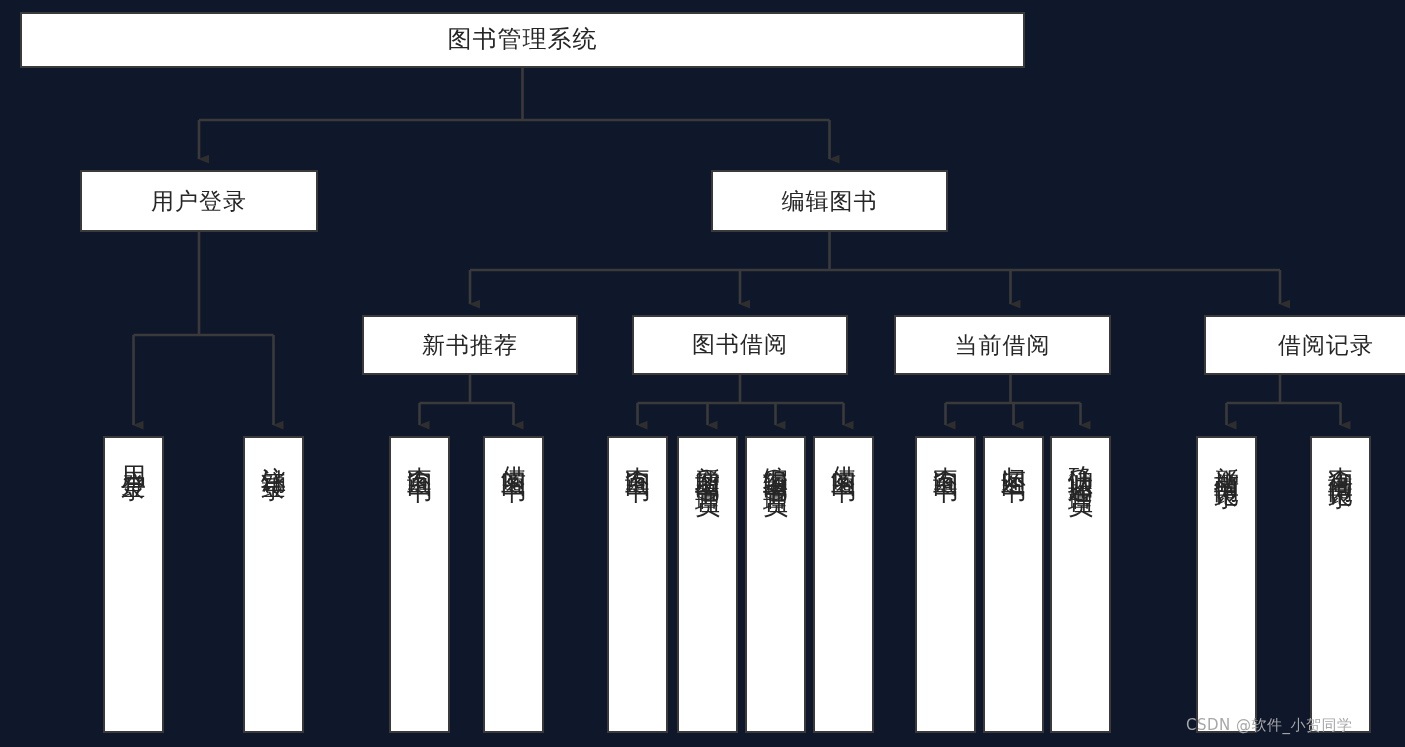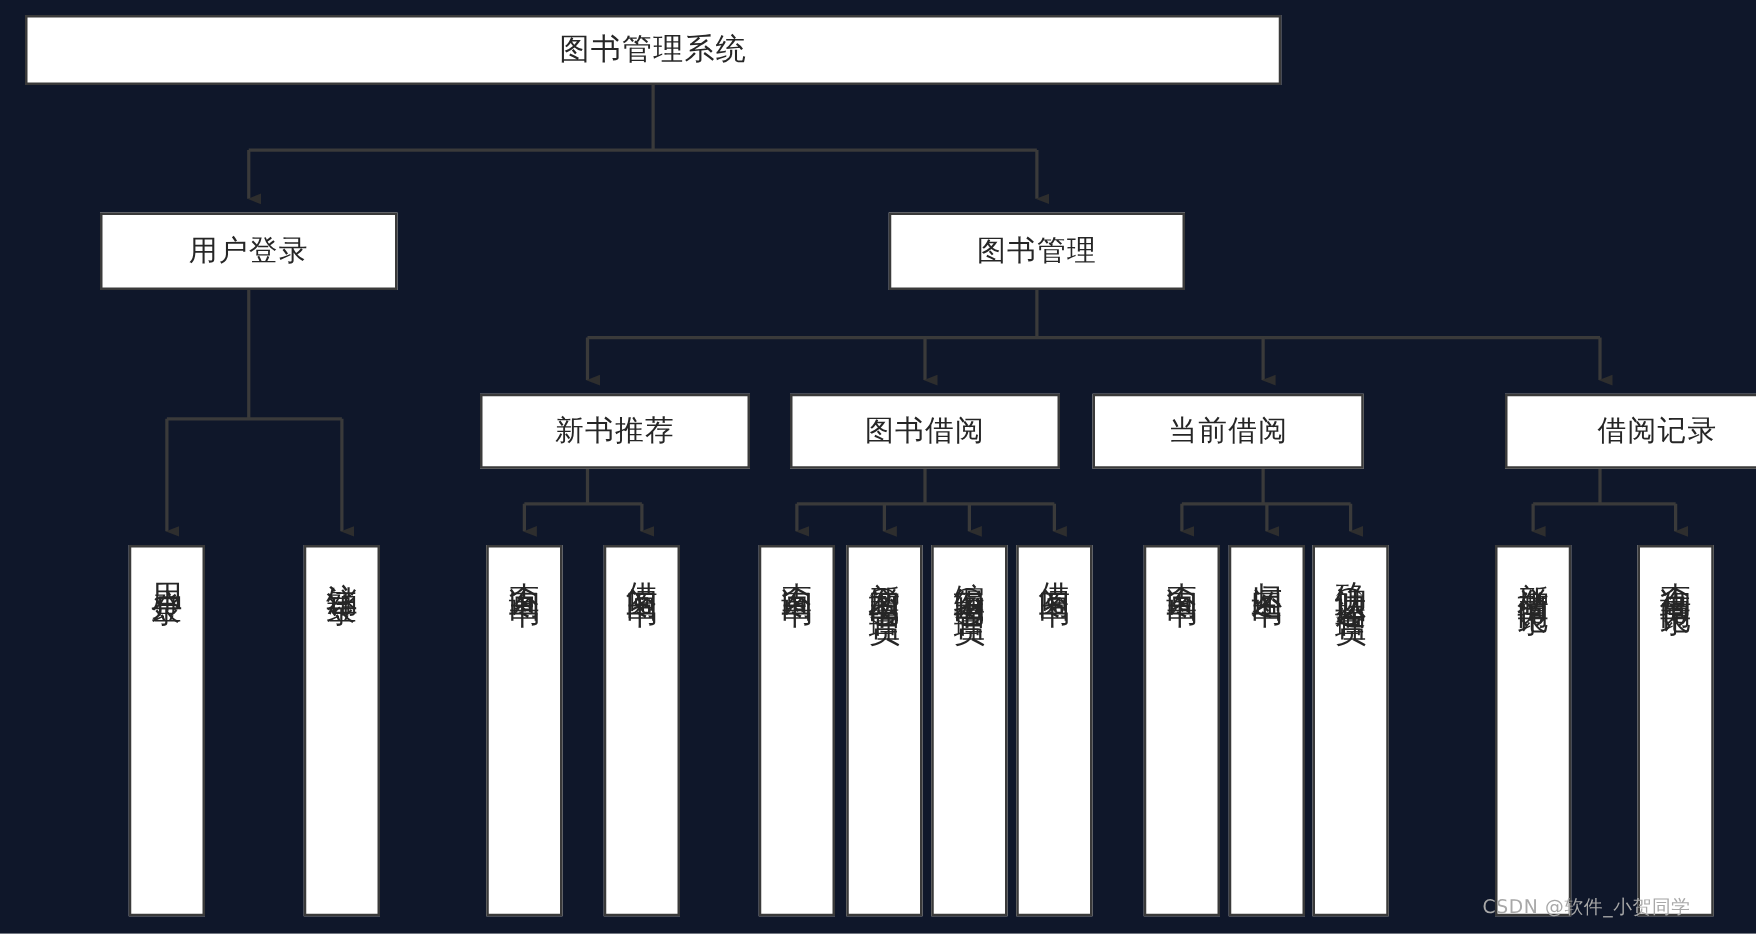--- a/index.html
+++ b/index.html
@@ -119,29 +119,29 @@
   </svg>
 
   <div id="nodes-layer">
       <div class="node root horiz" style="left: 20px; top: 12px; width: 1005px; height: 56px;">
         <span class="node-label">图书管理系统</span>
       </div>
       <div class="node horiz" style="left: 80px; top: 170px; width: 238px; height: 62px;">
         <span class="node-label">用户登录</span>
       </div>
       <div class="node horiz" style="left: 711px; top: 170px; width: 237px; height: 62px;">
-        <span class="node-label">图书管理</span>
+        <span class="node-label">编辑图书</span>
       </div>
-      <div class="node horiz" style="left: 362px; top: 315px; width: 216px; height: 60px; margin-left: 22px;">
+      <div class="node horiz" style="left: 362px; top: 315px; width: 216px; height: 60px;">
         <span class="node-label">新书推荐</span>
       </div>
       <div class="node horiz" style="left: 632px; top: 315px; width: 216px; height: 60px; font-family: Liberation Serif, serif;">
         <span class="node-label">图书借阅</span>
       </div>
-      <div class="node horiz" style="left: 874px; top: 315px; width: 217px; height: 60px;">
+      <div class="node horiz" style="left: 894px; top: 315px; width: 217px; height: 60px;">
         <span class="node-label">当前借阅</span>
       </div>
       <div class="node horiz" style="left: 1170px; top: 315px; width: 244px; height: 60px; margin-left: 34px;">
         <span class="node-label">借阅记录</span>
       </div>
       <div class="node vert" style="left: 103px; top: 436px; width: 61px; height: 297px;">
         <span class="node-label">用户登录</span>
       </div>
       <div class="node vert" style="left: 243px; top: 436px; width: 61px; height: 297px;">
         <span class="node-label">注销登录</span>

